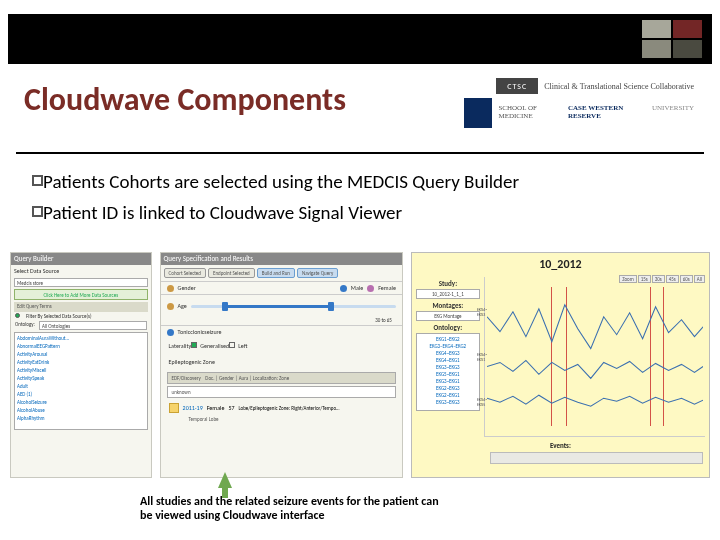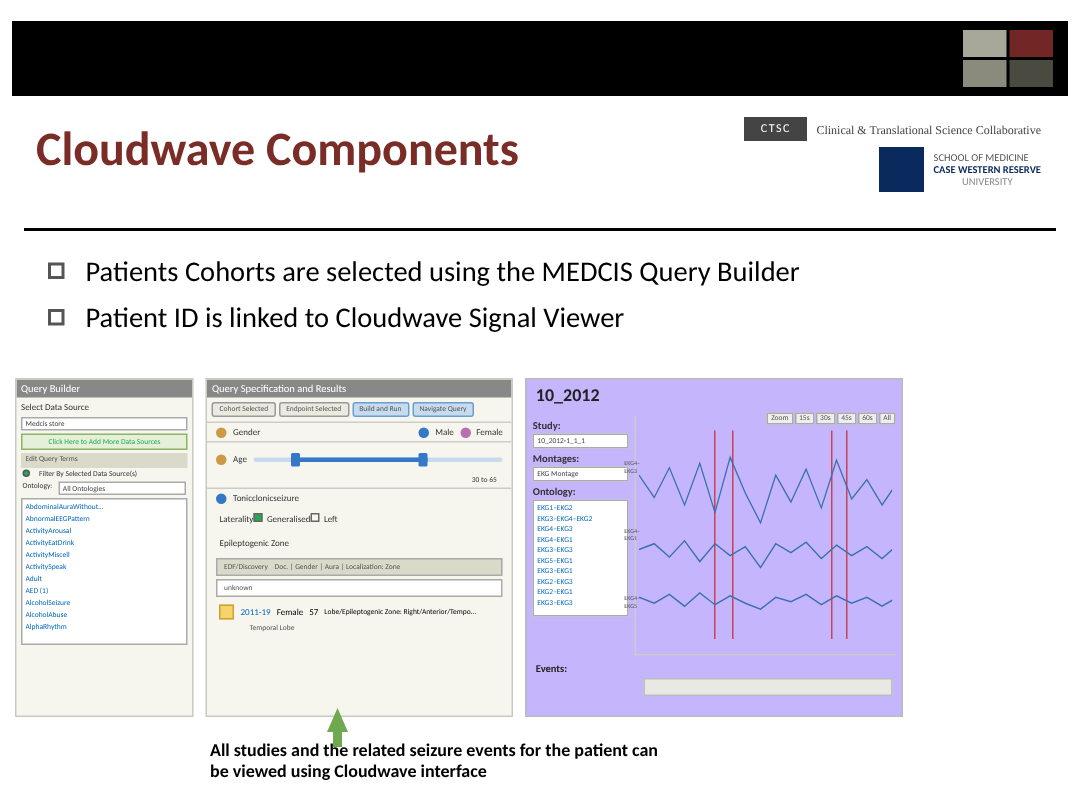--- a/index.html
+++ b/index.html
@@ -17,34 +17,34 @@
 
   .title { position: absolute; top: 80px; left: 24px; font-size: 32px; font-weight: 700; color: #7a2c26; font-family: Calibri, Arial, sans-serif; }
   .title-rule { position: absolute; top: 152px; left: 16px; width: 688px; height: 0; border-top: 2px solid #000; }
 
   
   .logos { position: absolute; top: 78px; right: 26px; width: 230px; height: 70px; display: flex; flex-direction: column; gap: 4px; align-items: flex-end; }
   .logo-row { display: flex; align-items: center; gap: 6px; }
   .ctsc-box { width: 42px; height: 16px; background: #444; color:#fff; font-size:8px; display:flex; align-items:center; justify-content:center; letter-spacing:1px;}
   .ctsc-text { font-size: 8px; color: #444; font-family: Georgia, serif; }
   .cwru-mark { width: 30px; height: 30px; background: #0a2a5e; }
-  .cwru-text { display:flex; flex-direction:column; font-size:7px; color:#555; line-height:1.1; }
+  .cwru-text { display:flex; font-size:7px; color:#555; line-height:1.1;font-family:Liberation Serif, serif; }
 
   
   .bullets { position: absolute; top: 170px; left: 32px; width: 656px; }
-  .bullet { display: flex; align-items: flex-start; gap: 14px; margin-bottom: 8px; }
+  .bullet { display: flex; align-items: flex-start; margin-bottom: 8px; }
   .bullet-mark { width: 11px; height: 11px; border: 2px solid #555; margin-top: 5px; flex-shrink: 0; }
   .bullet-text { font-size: 19px; color: #000; }
 
   
-  .panels { position: absolute; top: 252px; left: 10px; width: 592px; height: 226px; display: flex; gap: 8px; }
+  .panels { position: absolute; top: 252px; left: 10px; width: 700px; height: 226px; display: flex; gap: 8px; }
   .panel { background: #f6f6ef; border: 1px solid #c9c9c0; position: relative; overflow: hidden; font-size: 6px; }
   .panel1 { width: 142px; }
   .panel2 { width: 244px; }
-  .panel3 { width: 300px; border:1px solid #bbb; background:#c4b5fd; }
+  .panel3 { width: 300px; border:1px solid #bbb; background:#fef9c3;text-align:center; }
 
   
   .qb-head { background:#888; color:#fff; height:12px; padding:1px 3px; font-size:7px; }
   .qb-sub { font-size:6px; color:#333; padding:2px 3px; }
   .qb-combo { background:#fff; border:1px solid #aaa; margin:1px 3px; height:9px; font-size:5px; padding:1px 2px; color:#444;}
   .qb-btn { background:#e4f0d8; border:1px solid #8fb36a; margin:2px 3px; height:11px; font-size:5px; color:#2a5; display:flex; align-items:center; justify-content:center; }
   .qb-section { background:#dadaca; margin:2px 3px 0; height:10px; font-size:5px; color:#555; padding:1px 3px;}
   .qb-radio-row { display:flex; gap:4px; padding:1px 4px; font-size:5px; color:#333;}
   .qb-radio { width:5px; height:5px; border-radius:50%; border:1px solid #555; display:inline-block; margin-right:2px;}
   .qb-radio.on { background:#2a5; }

